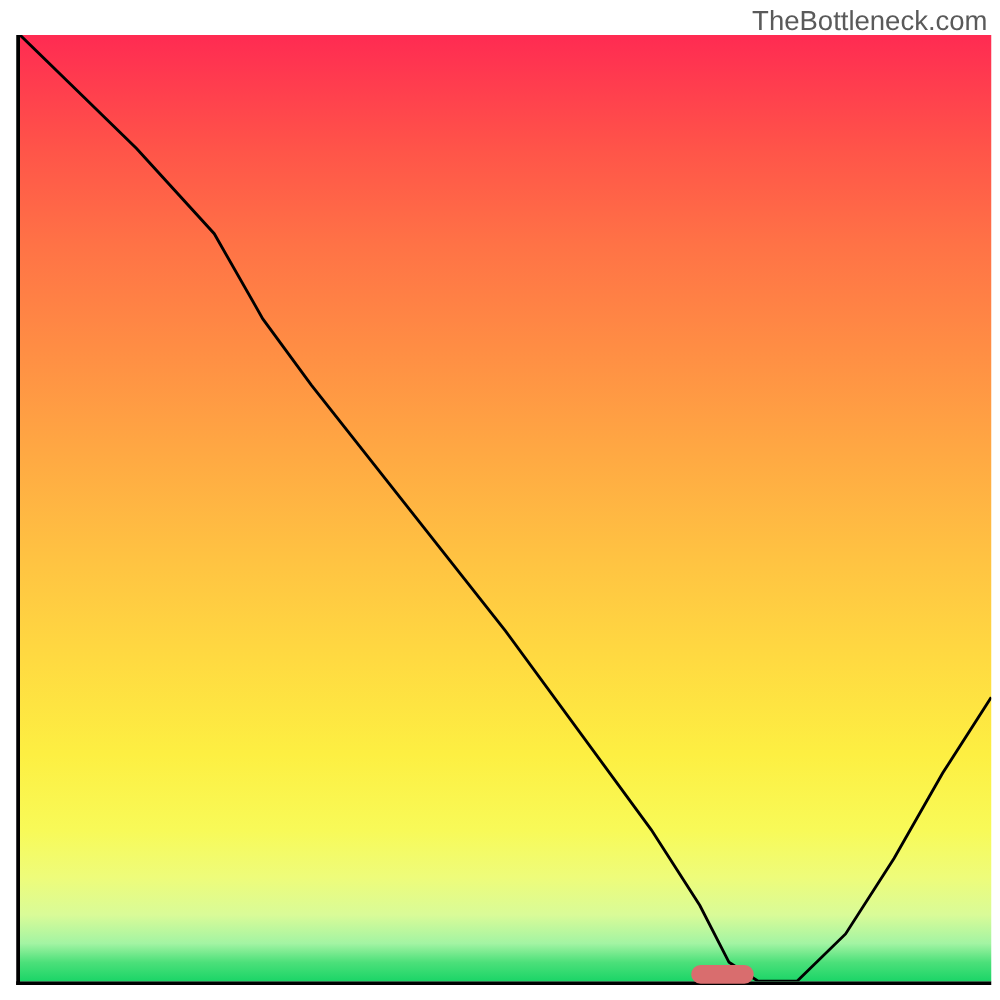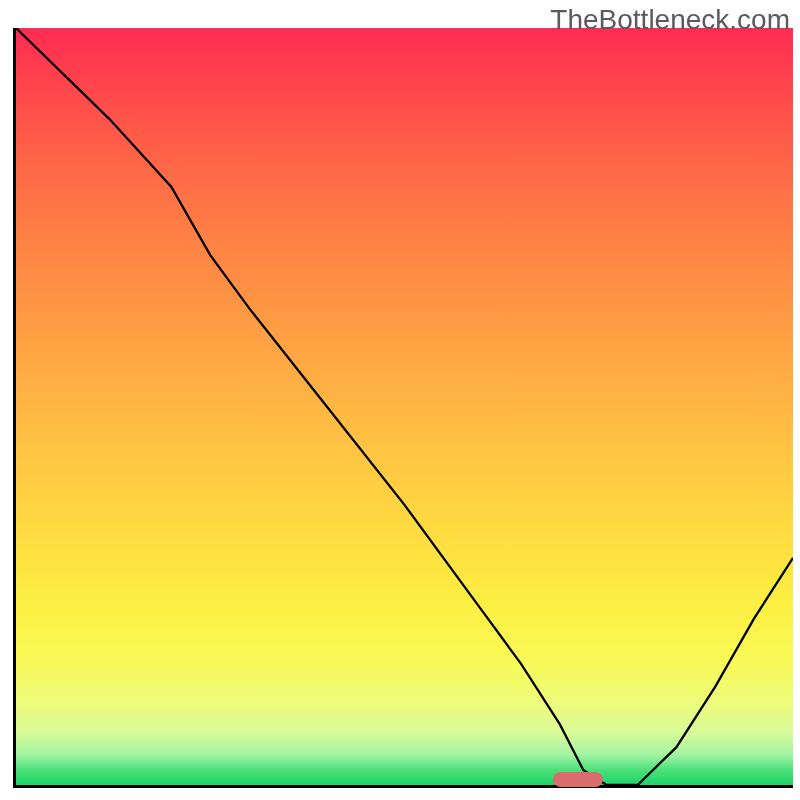--- a/index.html
+++ b/index.html
@@ -7,21 +7,21 @@
   .chart-container {
     position: relative;
     width: 800px;
     height: 800px;
   }
   .watermark {
     position: absolute;
     top: 4px;
     right: 10px;
     font-family: Arial, sans-serif;
-    font-size: 28px;
+    font-size: 22px;
     color: #5a5a5a;
     font-weight: 500;
     z-index: 10;
   }
   .plot-area {
     position: absolute;
     left: 13px;
     top: 28px;
     width: 780px;
     height: 760px;

